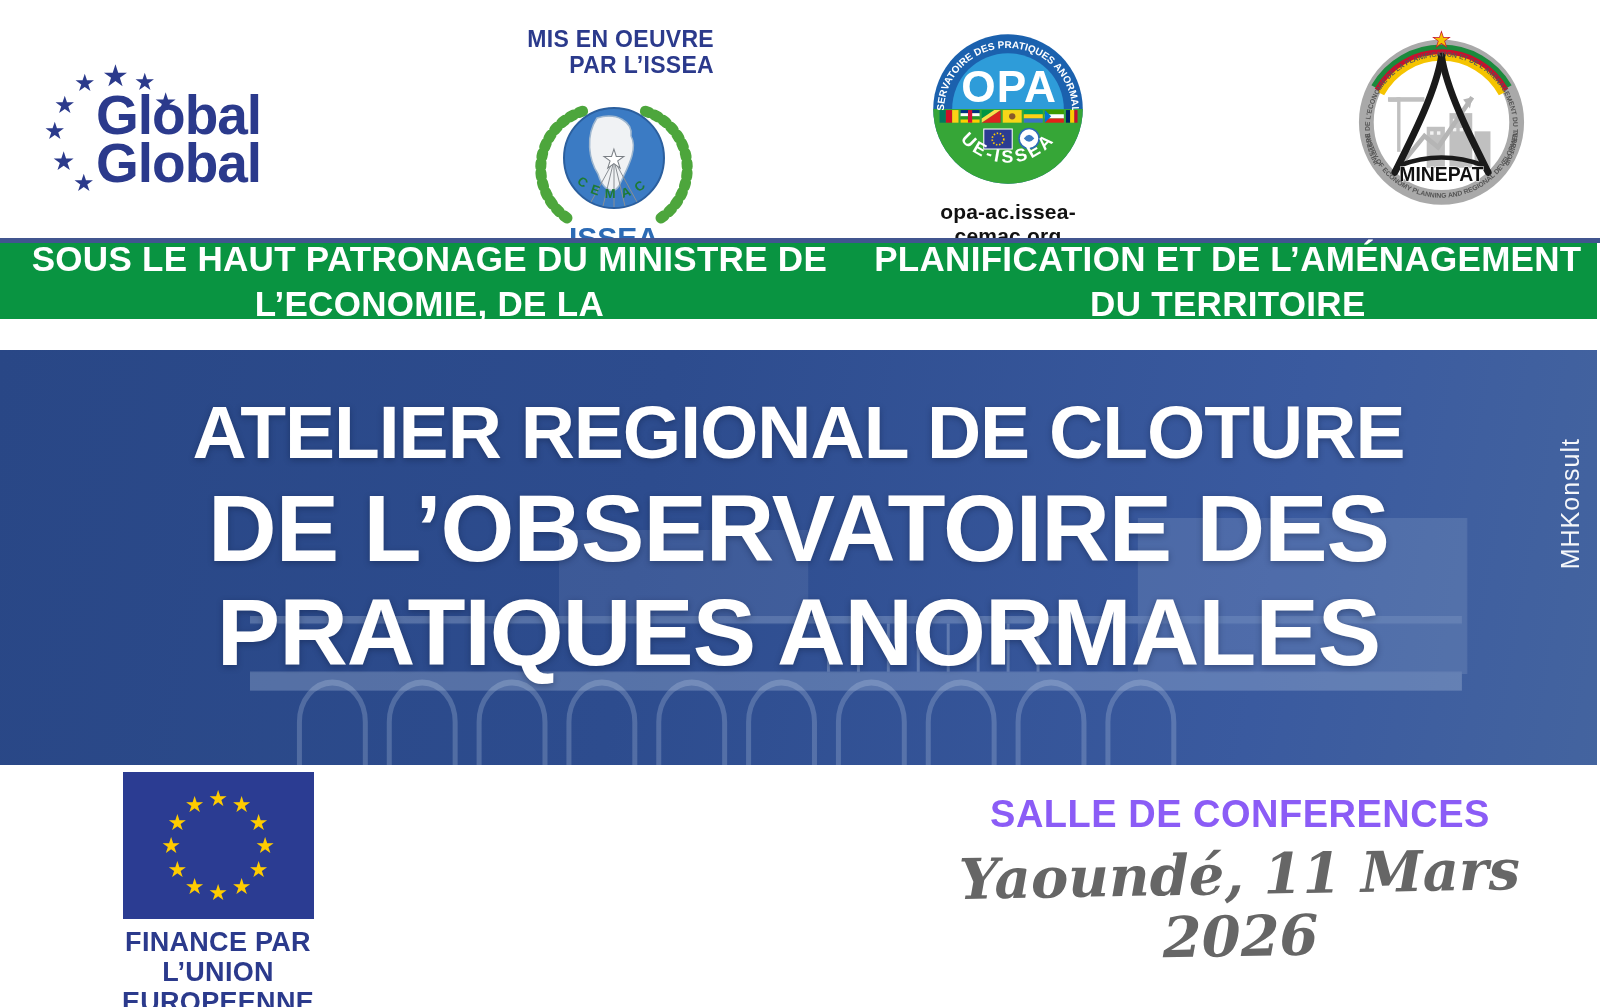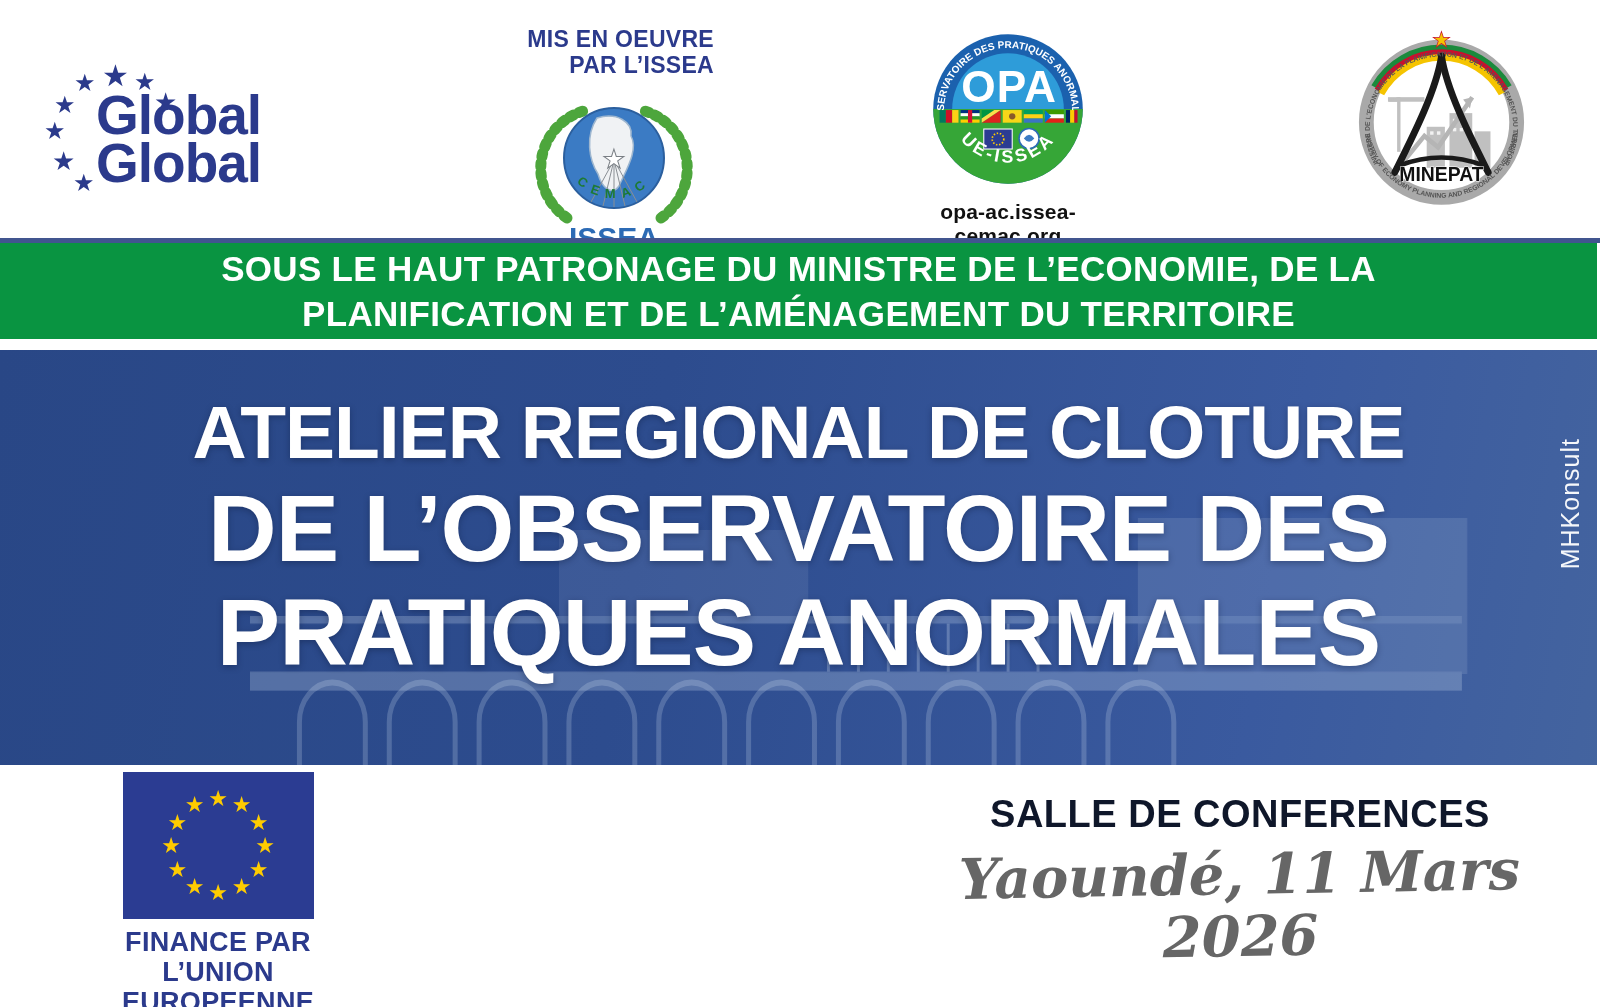--- a/index.html
+++ b/index.html
@@ -29,22 +29,22 @@
 
   
   .opa-block { position:absolute; left:918px; top:30px; width:180px; text-align:center; }
   .opa-url { margin-top:8px; color:#111111; font-weight:700; font-size:21px; letter-spacing:.2px; }
 
   
   .minepat-block { position:absolute; left:1344px; top:22px; width:195px; text-align:center; }
 
   
   .divider { position:absolute; left:0; top:238px; width:1600px; height:5px; background:#41558f; }
-  .green-banner { position:absolute; left:0; top:243px; width:1597px; height:96px; background:#099441;
-                  display:flex; flex-direction:column; align-items:center; justify-content:center; }
+  .green-banner { position:absolute; left:0; top:243px; width:1597px; height:76px; background:#099441;
+                  display:flex; align-items:center; justify-content:center; }
   .green-banner .line { color:#ffffff; font-weight:800; font-size:35px; line-height:45px; letter-spacing:.3px; text-align:center; }
 
   
   .hero { position:absolute; left:0; top:350px; width:1597px; height:498px;
           background:linear-gradient(100deg,#294786 0%, #2d4c8e 40%, #3a5a9f 78%, #44649f 100%); overflow:hidden; }
   .hero-backdrop { position:absolute; left:0; top:0; width:100%; height:100%; }
   .hero-titles { position:relative; width:1500px; margin:38px auto 0 auto; text-align:center; color:#ffffff; }
   .hero-l1 { font-weight:900; font-size:75px; line-height:88px; letter-spacing:-1px;
              text-shadow:0 2px 6px rgba(10,20,50,.35); }
   .hero-l23 { font-weight:900; font-size:95px; line-height:104px; letter-spacing:-1px;
@@ -68,21 +68,21 @@
   .eu-stars span:nth-child(6) { transform:rotate(150deg) translate(0,-47px) rotate(-150deg); }
   .eu-stars span:nth-child(7) { transform:rotate(180deg) translate(0,-47px) rotate(-180deg); }
   .eu-stars span:nth-child(8) { transform:rotate(210deg) translate(0,-47px) rotate(-210deg); }
   .eu-stars span:nth-child(9) { transform:rotate(240deg) translate(0,-47px) rotate(-240deg); }
   .eu-stars span:nth-child(10){ transform:rotate(270deg) translate(0,-47px) rotate(-270deg); }
   .eu-stars span:nth-child(11){ transform:rotate(300deg) translate(0,-47px) rotate(-300deg); }
   .eu-stars span:nth-child(12){ transform:rotate(330deg) translate(0,-47px) rotate(-330deg); }
   .eu-caption { margin-top:8px; color:#2b3a8c; font-weight:800; font-size:27px; line-height:30px; letter-spacing:.3px; }
 
   .venue-block { position:absolute; right:70px; top:28px; width:580px; text-align:center; }
-  .venue-l1 { color:#0f172a; font-weight:800; font-size:38px; line-height:42px; letter-spacing:.5px; }
+  .venue-l1 { color:#8b5cf6; font-weight:800; font-size:38px; line-height:42px; letter-spacing:.5px; }
   .venue-l2 { color:#19a294; font-weight:900; font-size:67px; line-height:70px; letter-spacing:0; }
   .venue-date { margin-top:8px; color:#666666; font-family:"DejaVu Serif","Liberation Serif",serif;
                 font-style:italic; font-weight:600; font-size:56px; line-height:62px; transform:rotate(-1deg); }
 </style>
 </head>
 <body>
 
 <div class="canvas">
 
   <div class="top-band">

